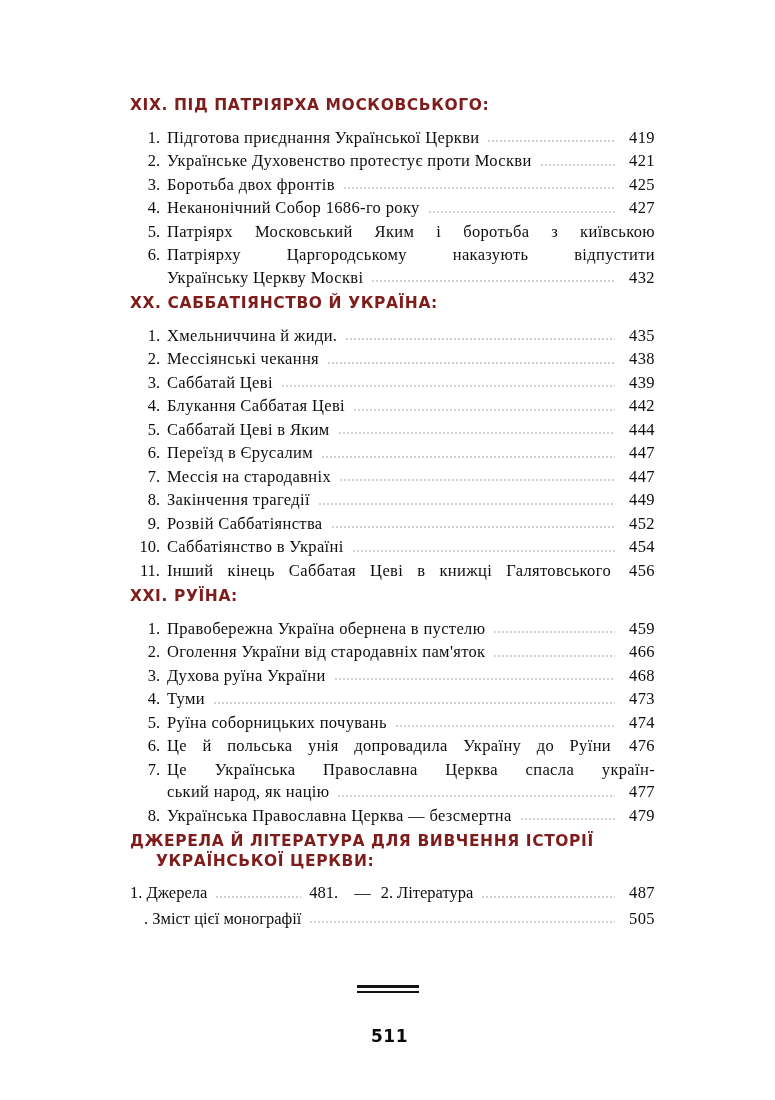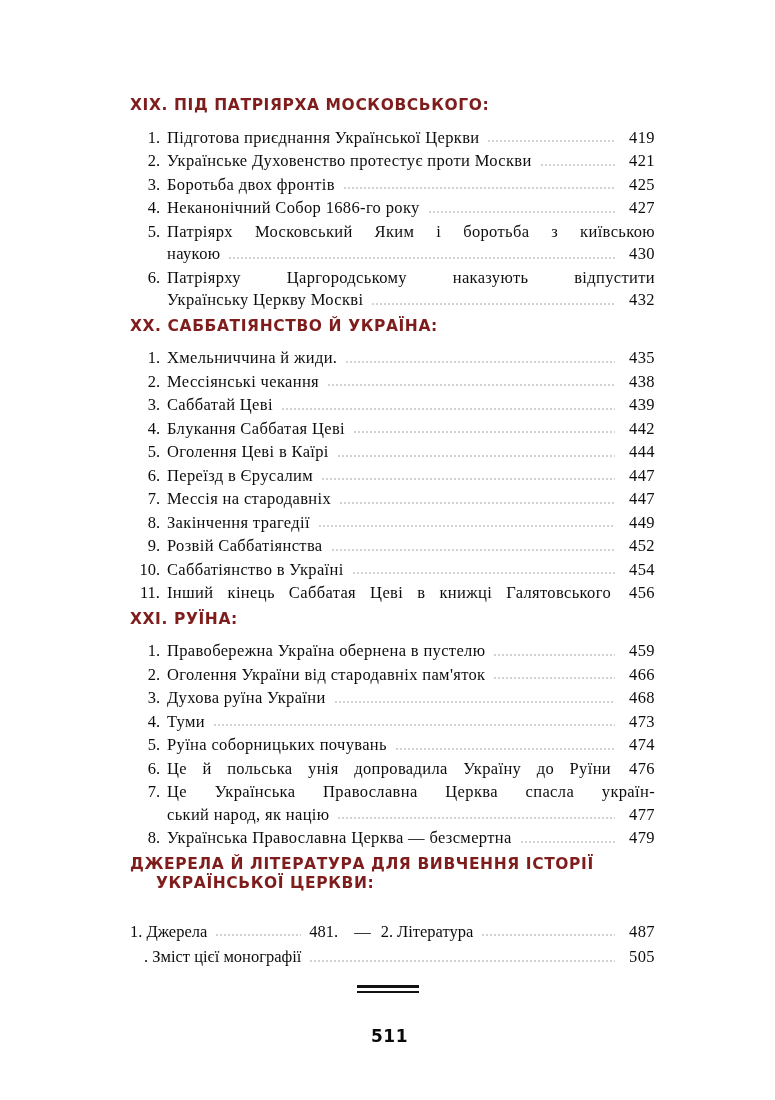--- a/index.html
+++ b/index.html
@@ -121,21 +121,20 @@
   }
   .biblio-row .lead-num {
     flex: 0 0 auto;
     padding-right: 4px;
     white-space: nowrap;
   }
   .biblio-row .mid-num {
     flex: 0 0 auto;
     white-space: nowrap;
     padding: 0 2px;
-    margin-top: 16px;
   }
   .biblio-row .dash {
     flex: 0 0 auto;
     padding: 0 10px 0 14px;
     white-space: nowrap;
   }
   .biblio-row .seg-label { white-space: nowrap; }
   .biblio-row .leader.short { flex: 0 1 auto; width: 86px; min-width: 40px; }
   .biblio-indent { padding-left: 14px; }
 
@@ -211,26 +210,20 @@
         <span class="leader"></span>
         <span class="entry-page">427</span>
       </span>
     </div>
 
     <div class="entry wrap">
       <div class="line line-1">
         <span class="entry-num">5.</span>
         <span class="entry-title">Патріярх Московський Яким і боротьба з київською</span>
       </div>
-      <div class="line line-2">
-        <span class="indent"></span>
-        <span class="entry-title">наукою</span>
-        <span class="leader"></span>
-        <span class="entry-page">430</span>
-      </div>
     </div>
 
     <div class="entry wrap">
       <div class="line line-1">
         <span class="entry-num">6.</span>
         <span class="entry-title">Патріярху Царгородському наказують відпустити</span>
       </div>
       <div class="line line-2">
         <span class="indent"></span>
         <span class="entry-title">Українську Церкву Москві</span>
@@ -275,21 +268,21 @@
       <span class="entry-body">
         <span class="entry-title">Блукання Саббатая Цеві</span>
         <span class="leader"></span>
         <span class="entry-page">442</span>
       </span>
     </div>
 
     <div class="entry">
       <span class="entry-num">5.</span>
       <span class="entry-body">
-        <span class="entry-title">Оголення Цеві в Каїрі</span>
+        <span class="entry-title">Саббатай Цеві в Яким</span>
         <span class="leader"></span>
         <span class="entry-page">444</span>
       </span>
     </div>
 
     <div class="entry">
       <span class="entry-num">6.</span>
       <span class="entry-body">
         <span class="entry-title">Переїзд в Єрусалим</span>
         <span class="leader"></span>

